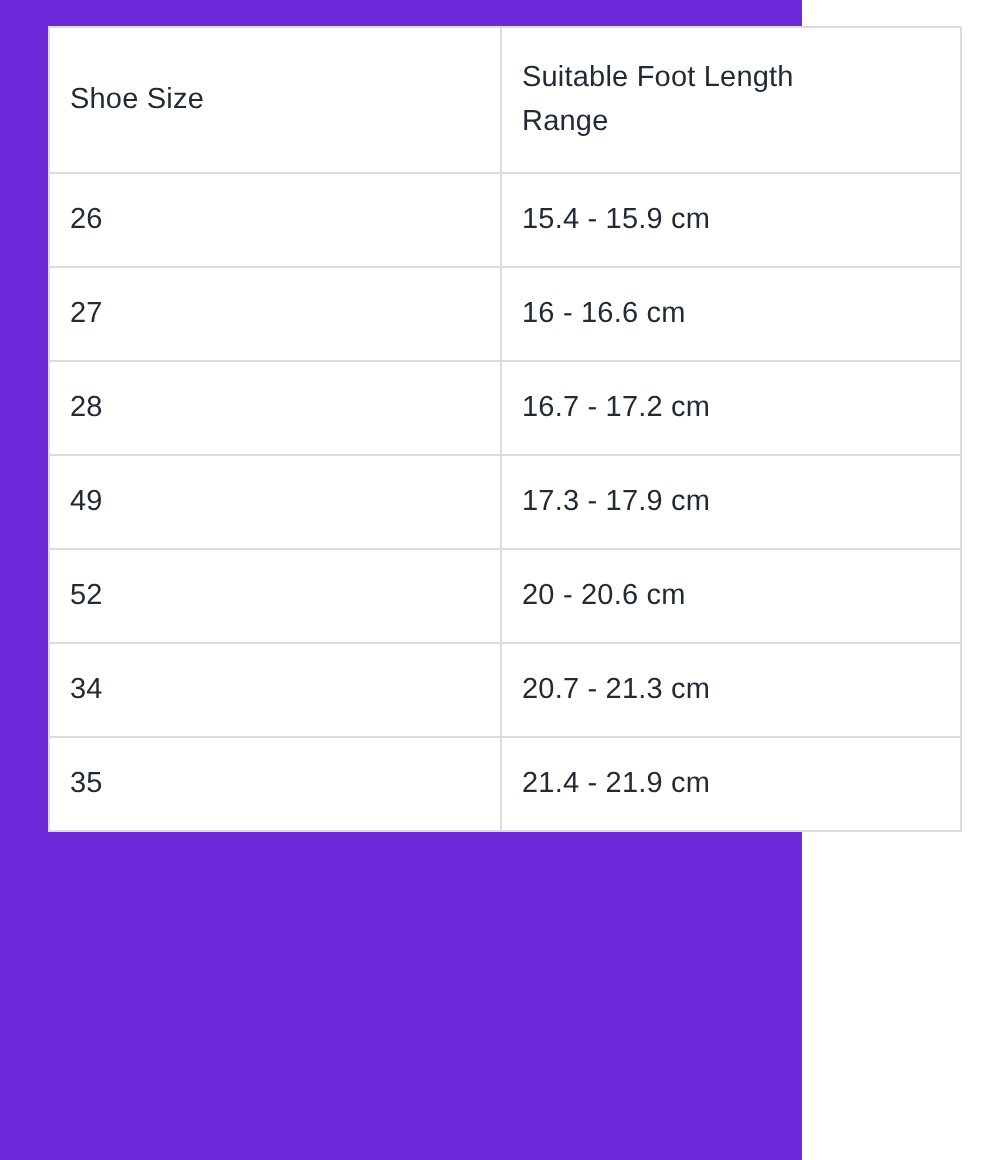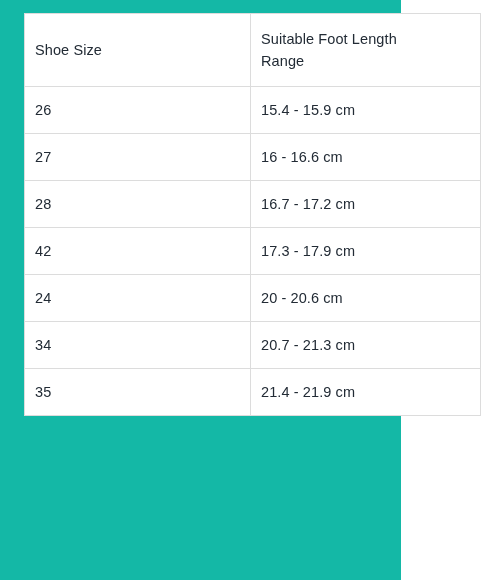--- a/index.html
+++ b/index.html
@@ -11,21 +11,21 @@
     width: 495px;
     height: 580px;
     font-family: "Liberation Sans", sans-serif;
     color: #222b35;
     overflow: hidden;
   }
   .sheet {
     position: relative;
     width: 401px;
     height: 580px;
-    background: #14b8a6;
+    background: #6d28d9;
     box-sizing: border-box;
   }
   .table-wrap {
     position: absolute;
     left: 24px;
     top: 13px;
     width: 456px;
   }
   table.size-chart {
     width: 456px;
@@ -88,25 +88,25 @@
           </tr>
           <tr>
             <td>27</td>
             <td>16 - 16.6 cm</td>
           </tr>
           <tr>
             <td>28</td>
             <td>16.7 - 17.2 cm</td>
           </tr>
           <tr>
-            <td>42</td>
+            <td>49</td>
             <td>17.3 - 17.9 cm</td>
           </tr>
           <tr>
-            <td>24</td>
+            <td>52</td>
             <td>20 - 20.6 cm</td>
           </tr>
           <tr>
             <td>34</td>
             <td>20.7 - 21.3 cm</td>
           </tr>
           <tr>
             <td>35</td>
             <td>21.4 - 21.9 cm</td>
           </tr>

